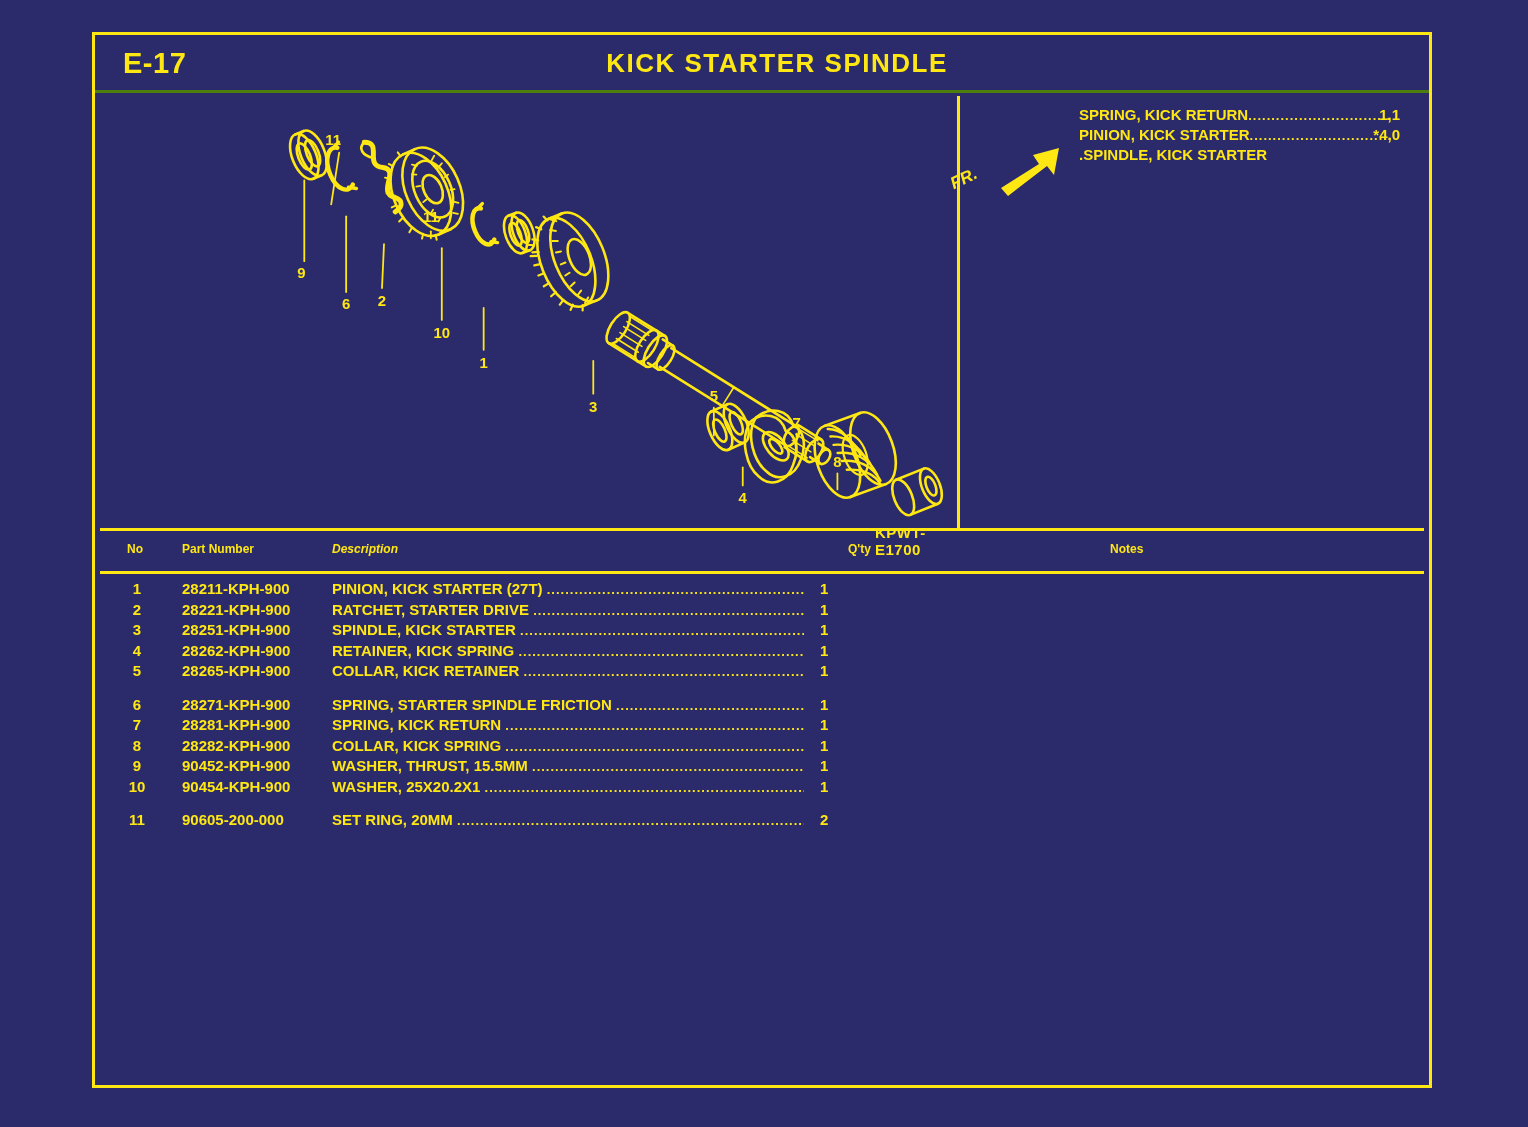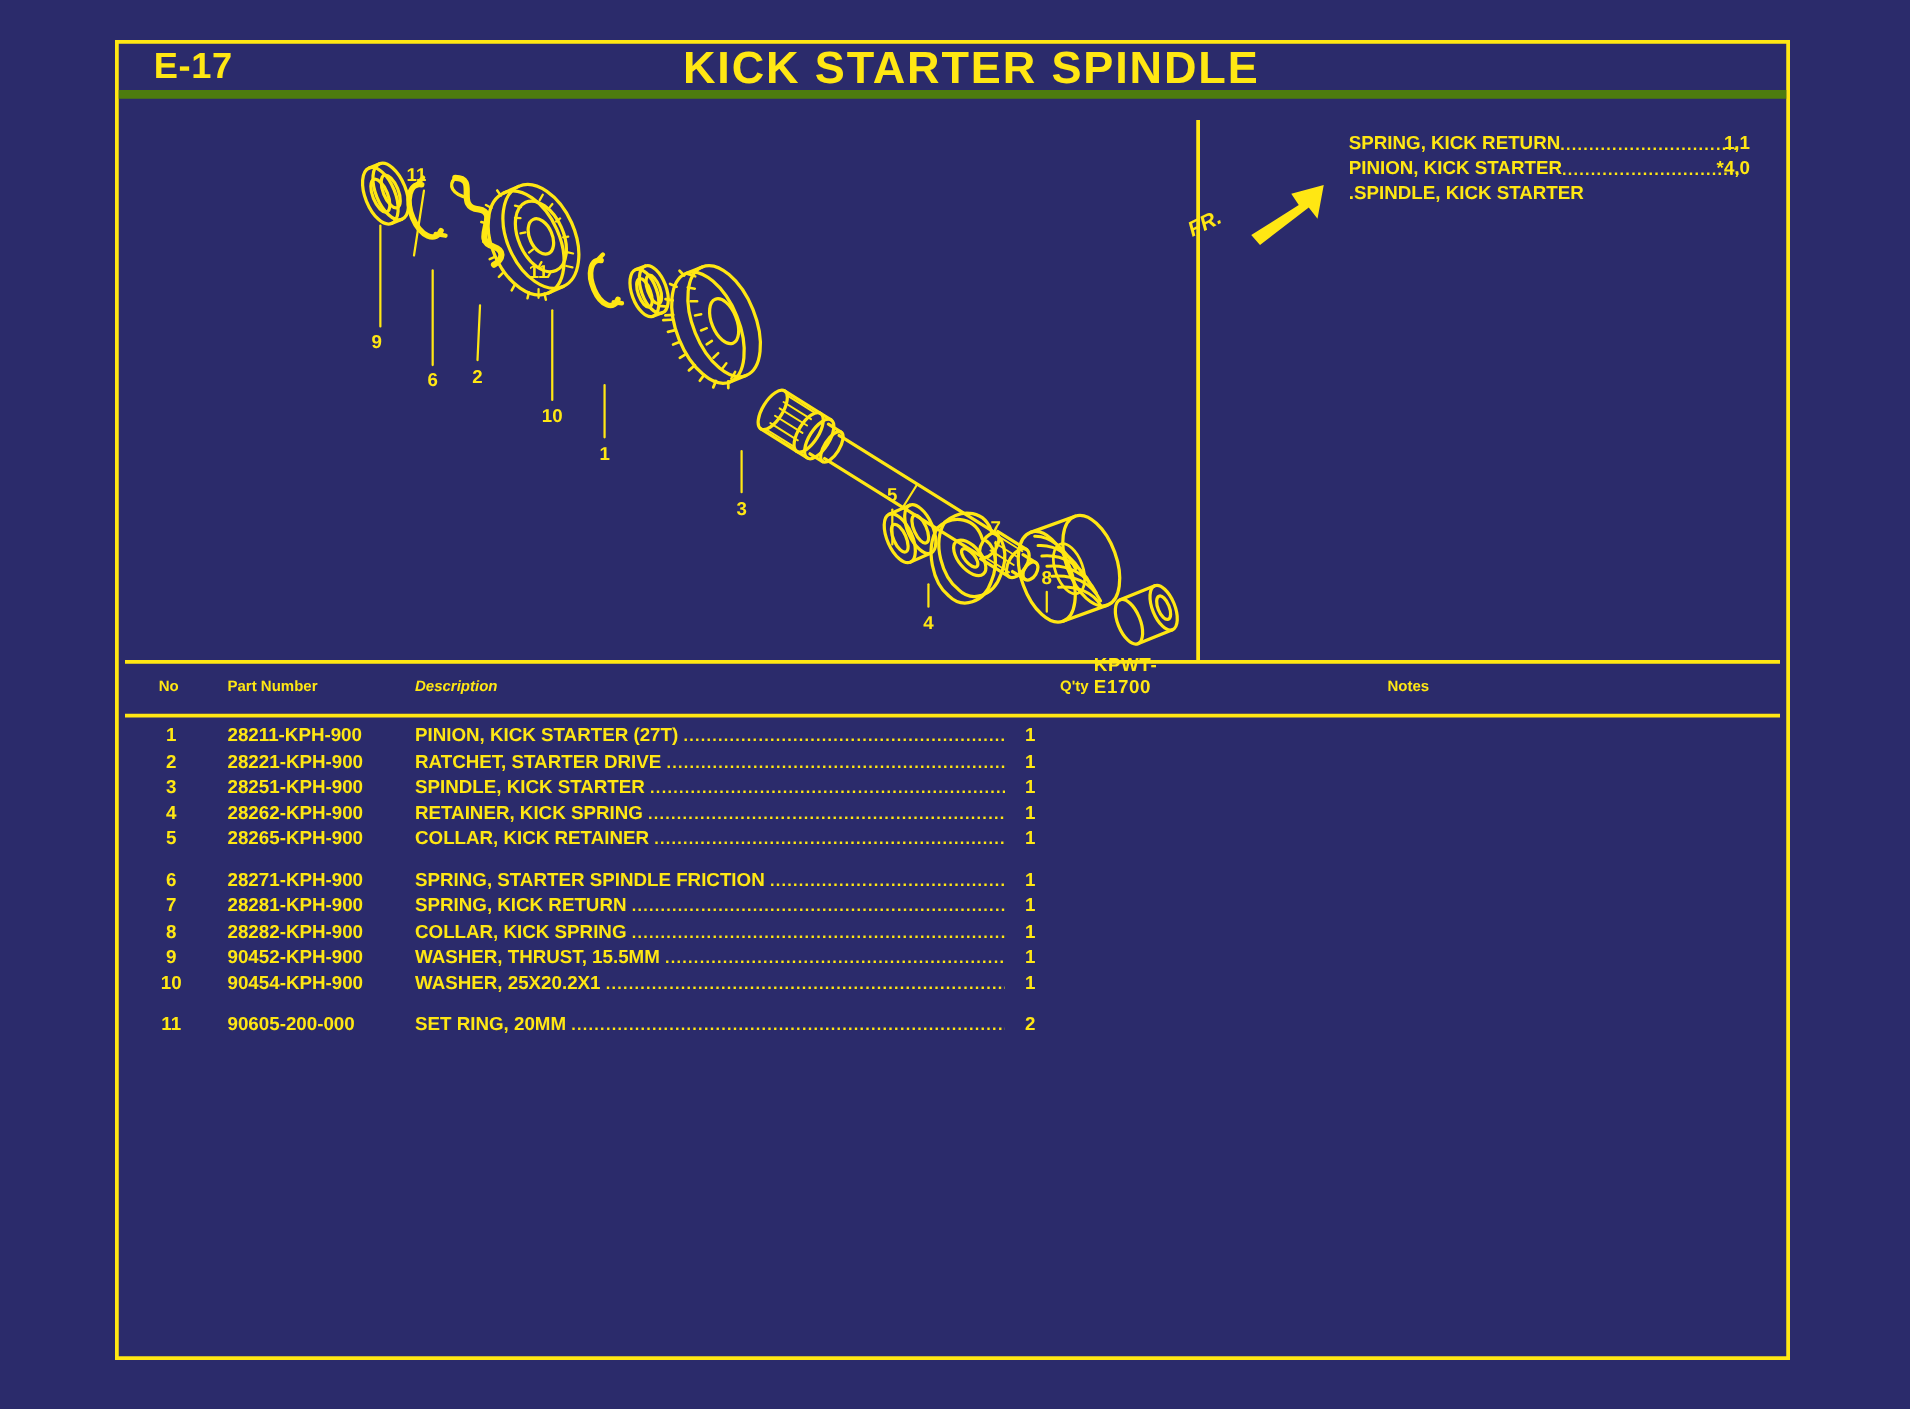--- a/index.html
+++ b/index.html
@@ -25,40 +25,40 @@
     height: 1056px;
     border: 3px solid #ffe713;
     box-sizing: border-box;
   }
 
   
   #title-bar {
     position: absolute;
     left: 0; top: 0;
     width: 100%;
-    height: 44px;
-    border-bottom: 7px solid #4d7c0f;
+    height: 58px;
+    border-bottom: 3px solid #4d7c0f;
     box-sizing: border-box;
   }
   #page-code {
     position: absolute;
     left: 28px;
     top: 50%;
     transform: translateY(-50%);
     font-size: 29px;
     font-weight: bold;
     letter-spacing: 0.5px;
   }
   #sheet-title {
     position: absolute;
     left: 0; right: 0;
     top: 50%;
     transform: translateY(-50%);
     text-align: center;
-    font-size: 36px;
+    font-size: 26px;
     font-weight: bold;
     letter-spacing: 1.5px;
     padding-left: 30px;
   }
 
   
   #illustration-pane {
     position: absolute;
     left: 5px;
     top: 61px;

